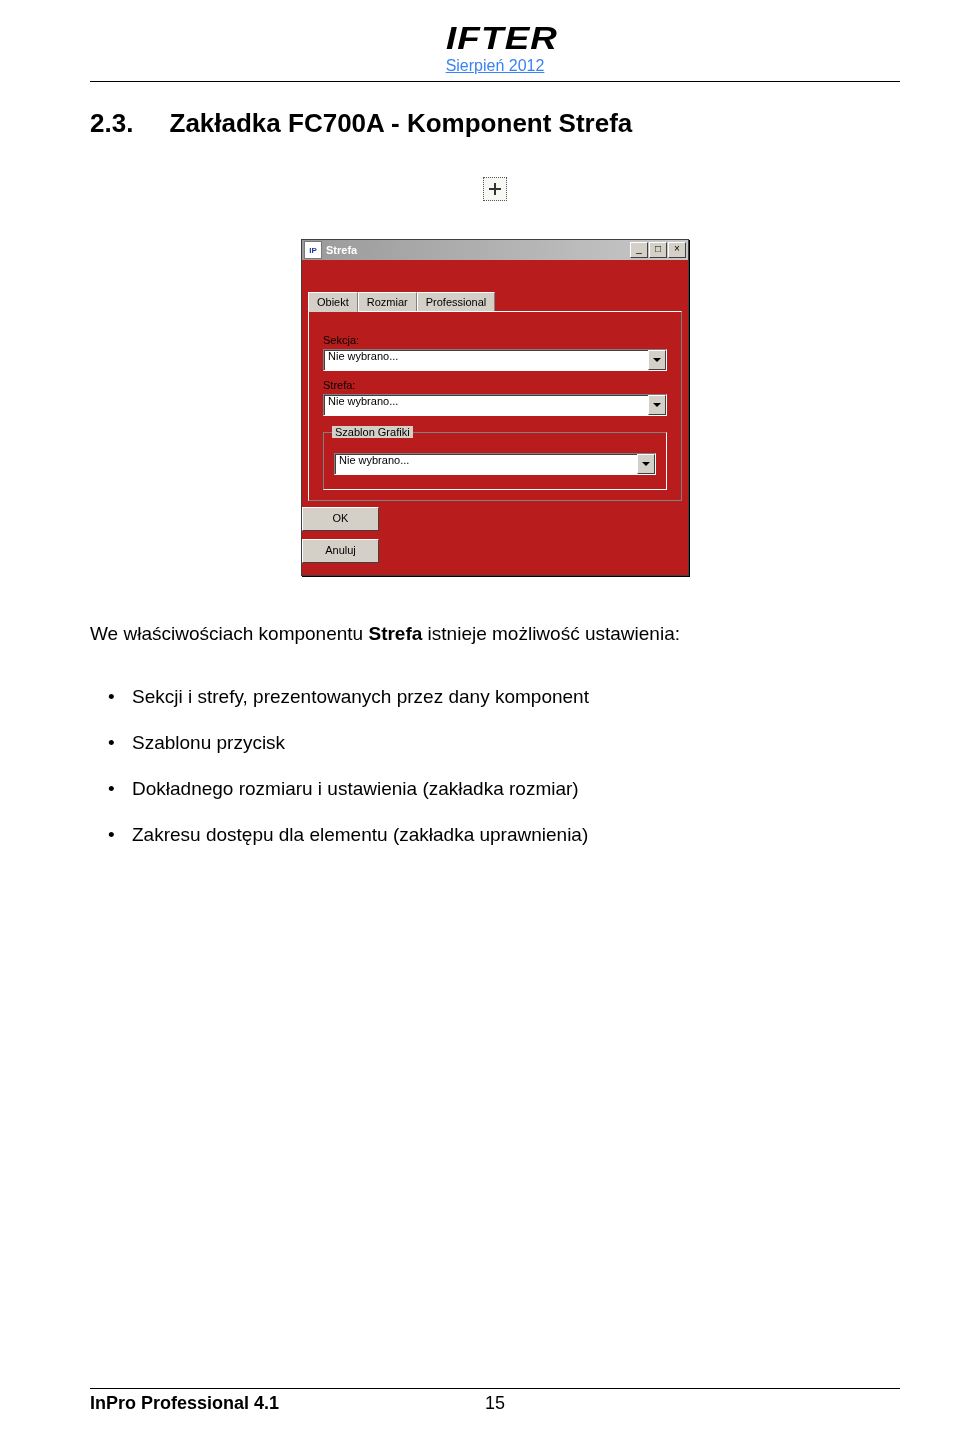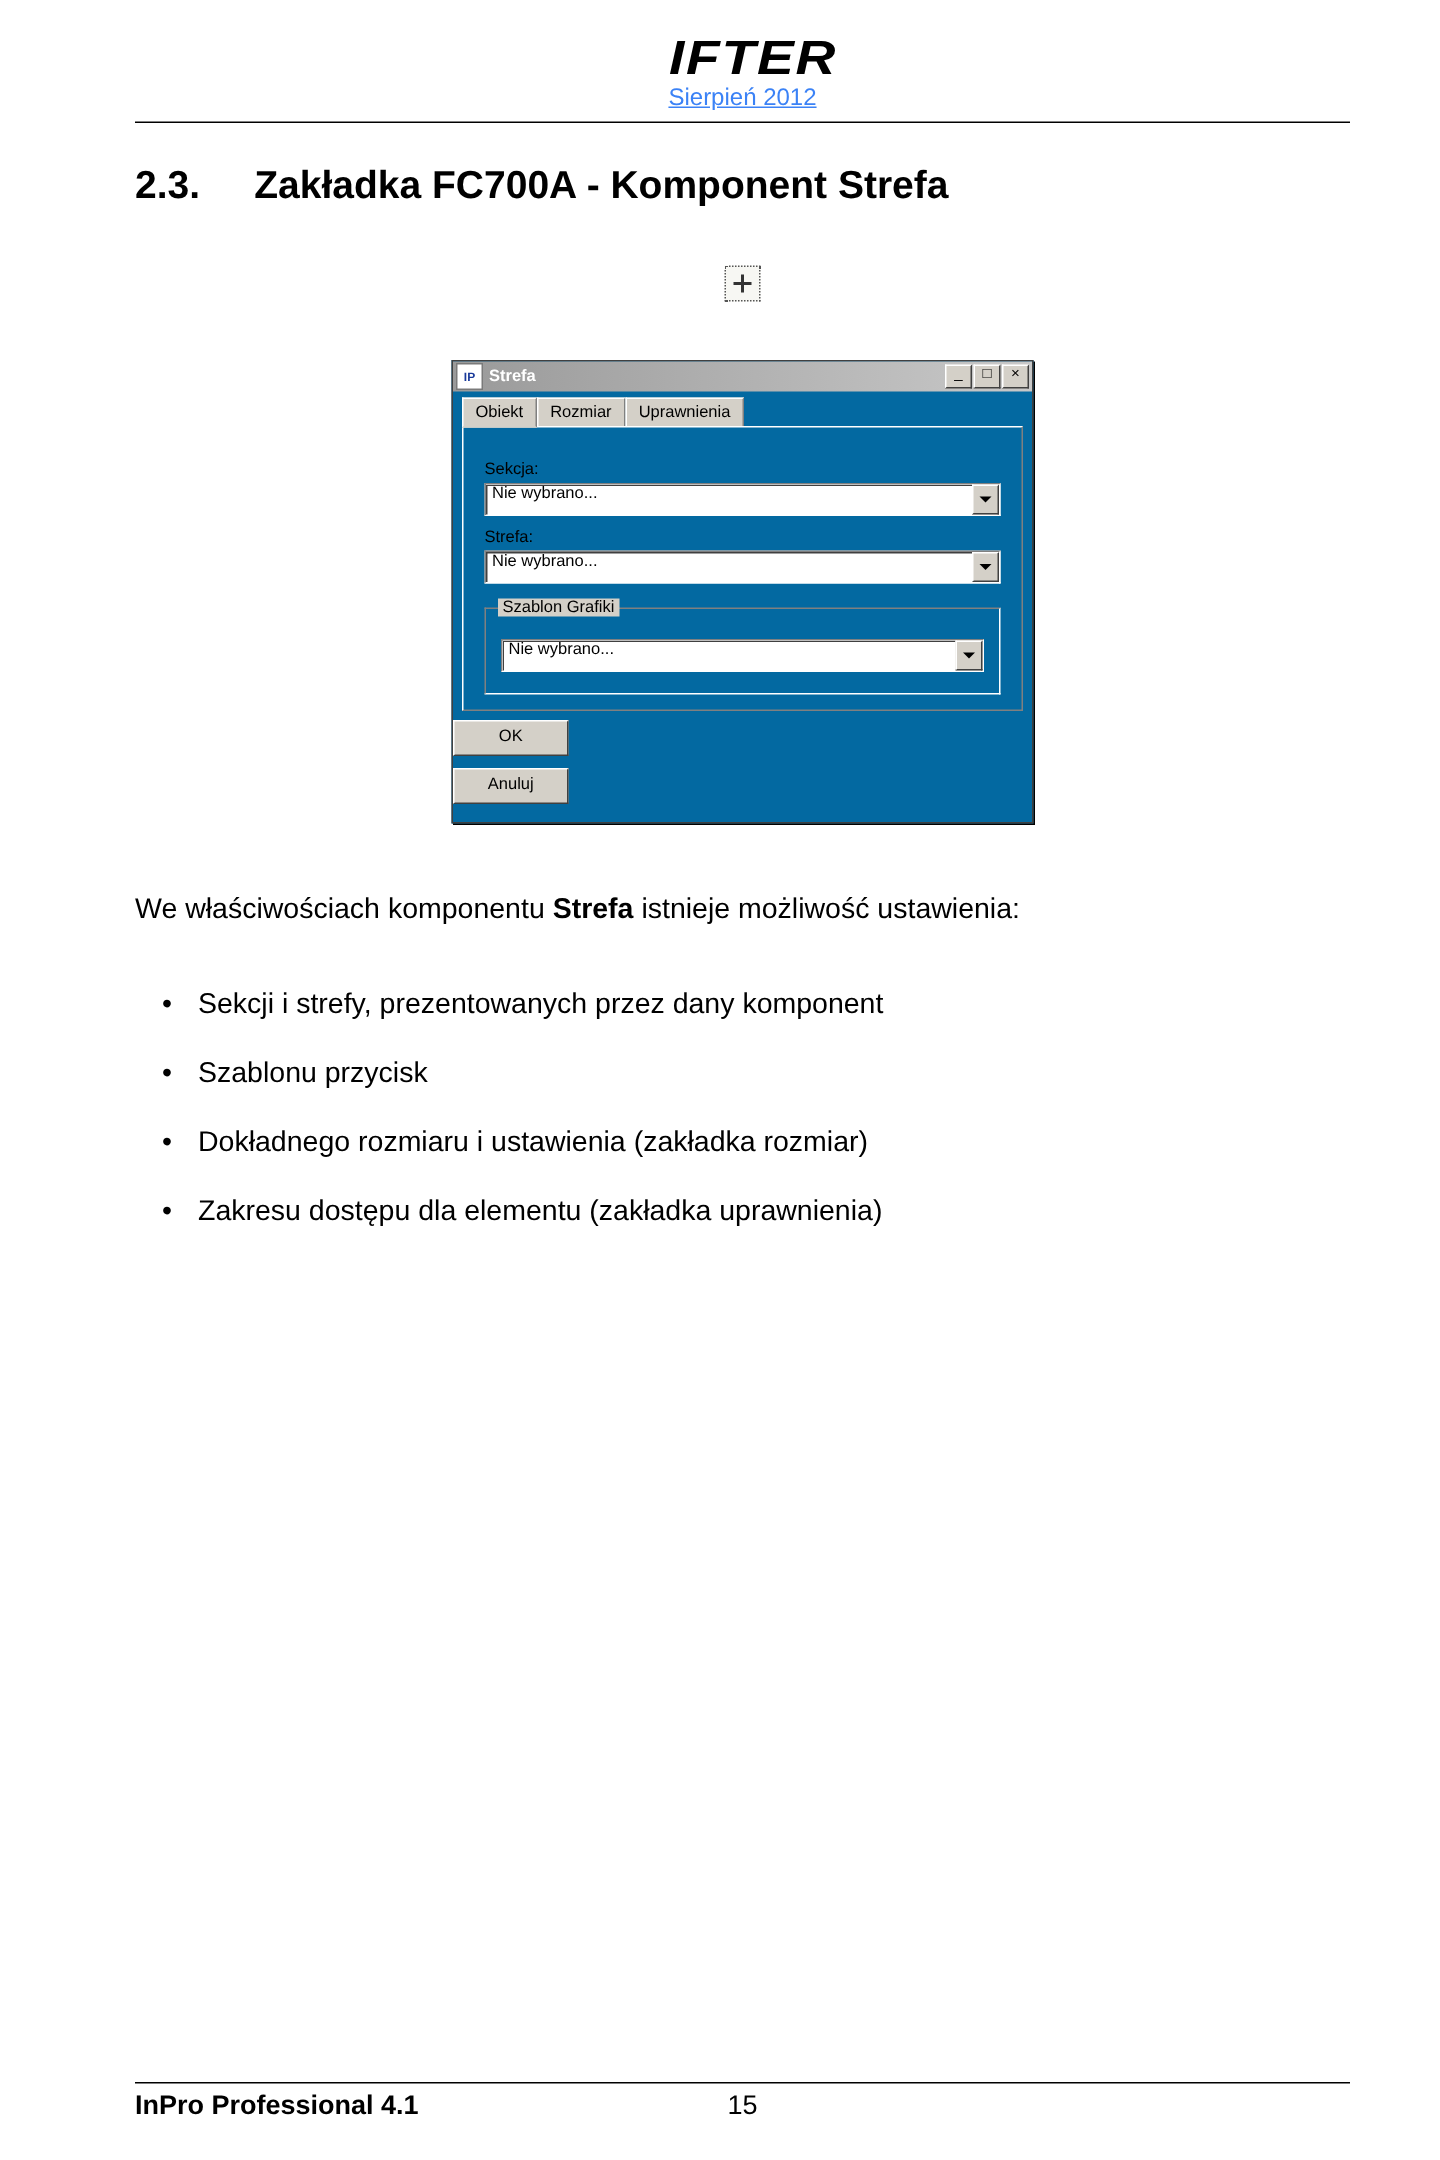--- a/index.html
+++ b/index.html
@@ -80,21 +80,21 @@
     margin-bottom: 40px;
     text-align: justify;
   }
   .dialog-wrap {
     text-align: center;
     margin-bottom: 40px;
   }
   .dialog {
     display: inline-block;
     width: 386px;
-    background: #0369a1;
+    background: #b91c1c;
     border: 1px solid #404040;
     box-shadow: 1px 1px 0 #000;
     text-align: left;
     font-family: Tahoma, Arial, sans-serif;
     font-size: 11px;
   }
   .titlebar {
     display: flex;
     align-items: center;
     background: linear-gradient(to right, #9a9a9a, #c8c8c8);
@@ -141,20 +141,21 @@
   }
   .tab {
     background: #d4d0c8;
     border-top: 1px solid #fff;
     border-left: 1px solid #fff;
     border-right: 1px solid #808080;
     padding: 3px 8px;
     font-size: 11px;
     position: relative;
     margin-right: 0;
+    margin-top: 28px;
   }
   .tab.active {
     border-bottom: 1px solid #d4d0c8;
     z-index: 2;
     margin-bottom: -1px;
   }
   .tab-panel {
     margin: 0 6px 6px 6px;
     border-top: 1px solid #fff;
     border-left: 1px solid #fff;
@@ -309,21 +310,21 @@
         <div class="ttitle">Strefa</div>
         <div class="tcontrols">
           <div class="tbtn">_</div>
           <div class="tbtn">□</div>
           <div class="tbtn">×</div>
         </div>
       </div>
       <div class="tab-strip">
         <div class="tab active">Obiekt</div>
         <div class="tab">Rozmiar</div>
-        <div class="tab">Uprawnienia</div>
+        <div class="tab">Professional</div>
       </div>
       <div class="tab-panel">
         <div class="lbl">Sekcja:</div>
         <div class="combo">
           <div class="cval">Nie wybrano...</div>
           <div class="carrow"></div>
         </div>
         <div class="lbl">Strefa:</div>
         <div class="combo">
           <div class="cval">Nie wybrano...</div>

